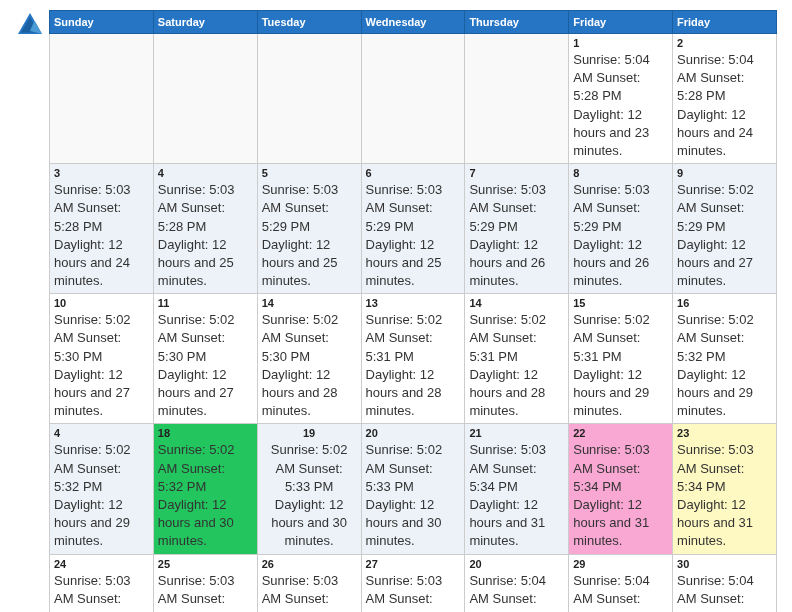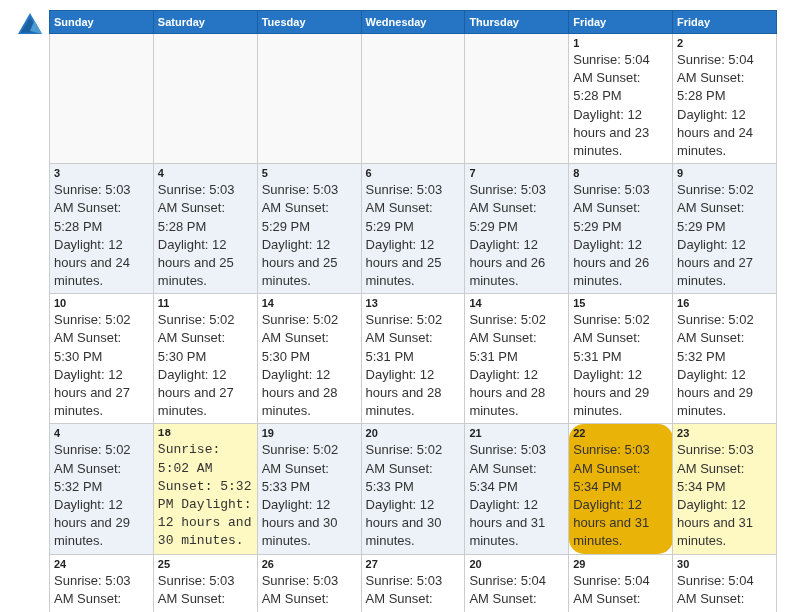--- a/index.html
+++ b/index.html
@@ -239,45 +239,45 @@
 Daylight: 12 hours and 29 minutes.</div>
           </td>
         </tr>
         <tr>
           <td style="background: rgb(237, 242, 248);">
             <span class="day-num">4</span>
             <div class="day-info">Sunrise: 5:02 AM
 Sunset: 5:32 PM
 Daylight: 12 hours and 29 minutes.</div>
           </td>
-          <td style="background: #fef9c3; font-family: Liberation Mono, monospace;">
+          <td style="background: #22c55e;">
             <span class="day-num">18</span>
             <div class="day-info">Sunrise: 5:02 AM
 Sunset: 5:32 PM
 Daylight: 12 hours and 30 minutes.</div>
           </td>
-          <td style="background: rgb(237, 242, 248);">
+          <td style="background: rgb(237, 242, 248); text-align: center;">
             <span class="day-num">19</span>
             <div class="day-info">Sunrise: 5:02 AM
 Sunset: 5:33 PM
 Daylight: 12 hours and 30 minutes.</div>
           </td>
           <td style="background: rgb(237, 242, 248);">
             <span class="day-num">20</span>
             <div class="day-info">Sunrise: 5:02 AM
 Sunset: 5:33 PM
 Daylight: 12 hours and 30 minutes.</div>
           </td>
           <td style="background: rgb(237, 242, 248);">
             <span class="day-num">21</span>
             <div class="day-info">Sunrise: 5:03 AM
 Sunset: 5:34 PM
 Daylight: 12 hours and 31 minutes.</div>
           </td>
-          <td style="background: #eab308; border-radius: 15px;">
+          <td style="background: #f9a8d4;">
             <span class="day-num">22</span>
             <div class="day-info">Sunrise: 5:03 AM
 Sunset: 5:34 PM
 Daylight: 12 hours and 31 minutes.</div>
           </td>
           <td style="background: #fef9c3;">
             <span class="day-num">23</span>
             <div class="day-info">Sunrise: 5:03 AM
 Sunset: 5:34 PM
 Daylight: 12 hours and 31 minutes.</div>

